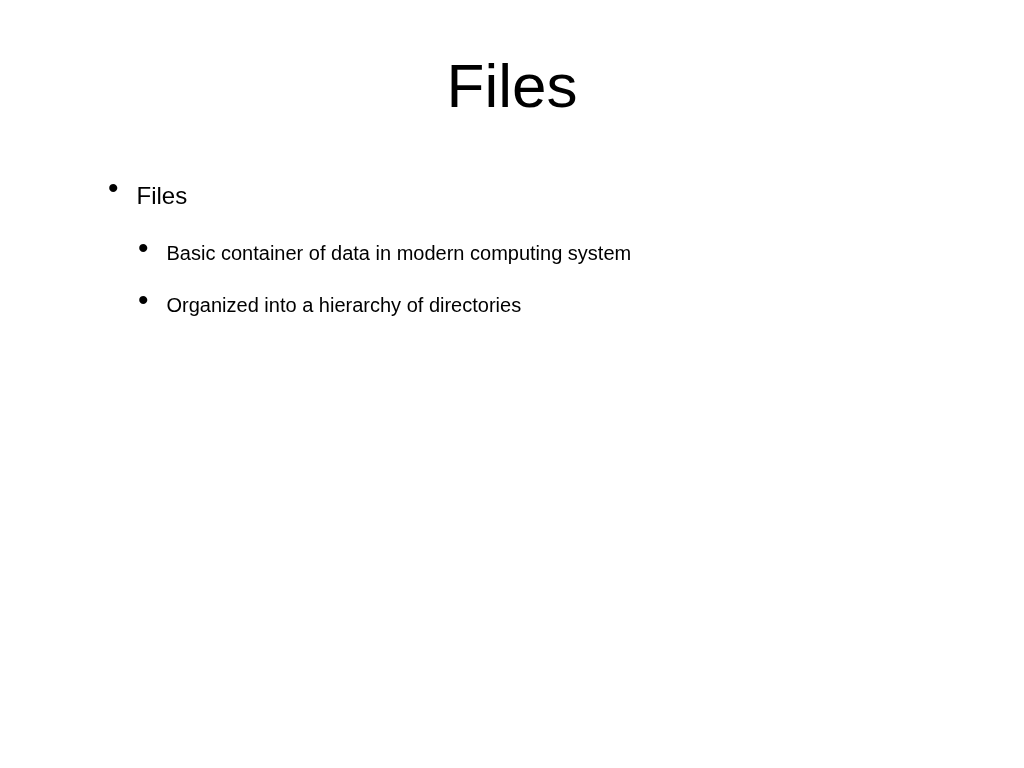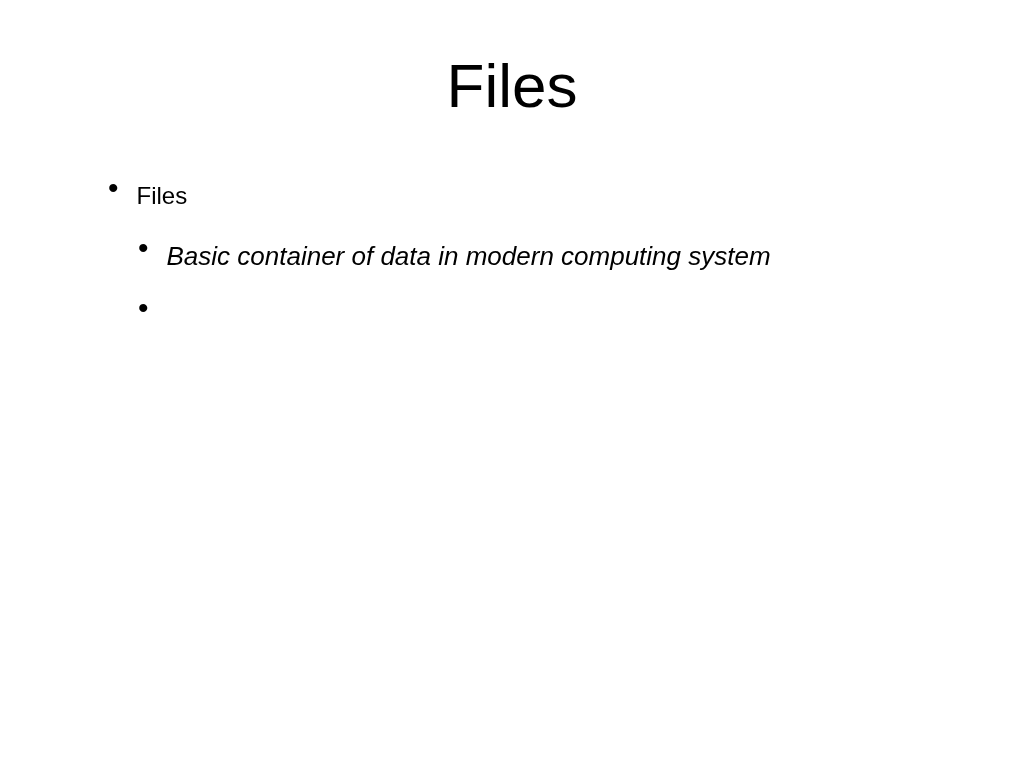--- a/index.html
+++ b/index.html
@@ -41,24 +41,23 @@
       line-height: 24px;
       margin-right: 18px;
       flex-shrink: 0;
     }
     .bullet-text-level1 {
       font-size: 24px;
       line-height: 1.3;
       padding-top: 4px;
     }
     .bullet-text-level2 {
-      font-size: 26px;
+      font-size: 20px;
       line-height: 1.3;
       padding-top: 4px;
-      font-style: italic;
     }
     .sub-list {
       list-style: none;
       padding-left: 70px;
       margin-top: 20px;
     }
     .sub-item {
       display: flex;
       align-items: flex-start;
       margin-bottom: 22px;
@@ -77,15 +76,16 @@
     </li>
   </ul>
 
   <ul class="sub-list">
     <li class="sub-item">
       <span class="bullet-dot">•</span>
       <span class="bullet-text-level2">Basic container of data in modern computing system</span>
     </li>
     <li class="sub-item">
       <span class="bullet-dot">•</span>
+      <span class="bullet-text-level2">Organized into a hierarchy of directories</span>
     </li>
   </ul>
 </div>
 
 </body></html>

